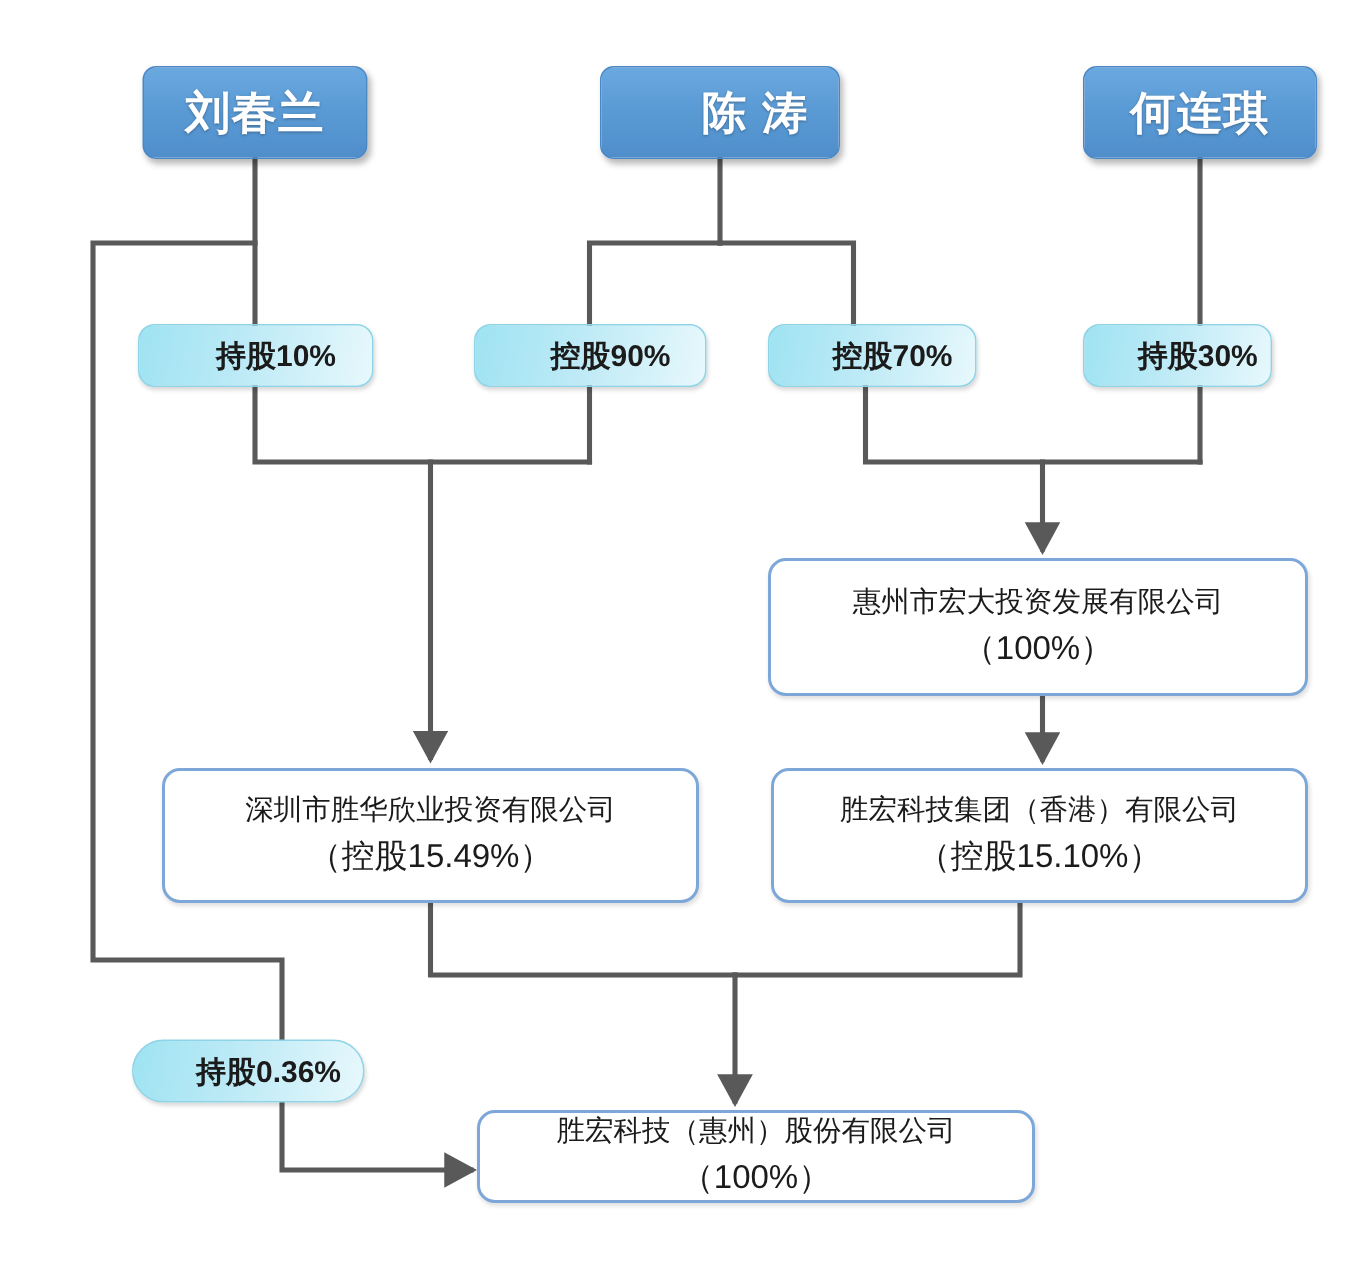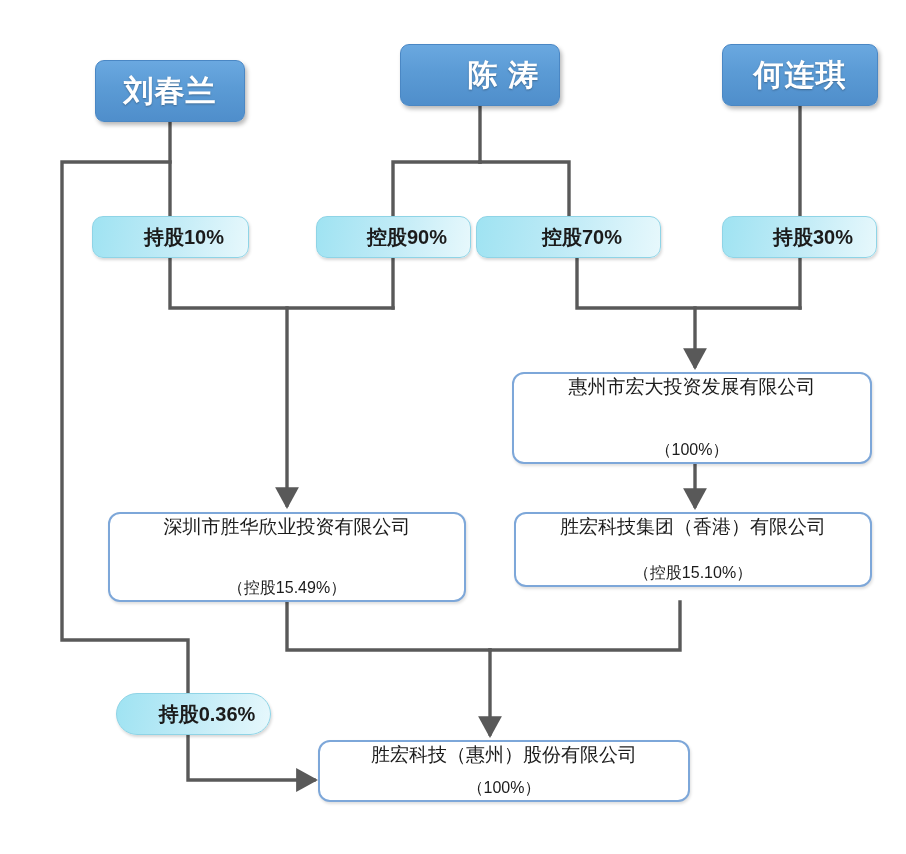--- a/index.html
+++ b/index.html
@@ -52,23 +52,22 @@
   .company{
     border-radius:12px;
     background:#ffffff;
     border:2px solid #7da7d9;
     box-shadow:1px 2px 3px rgba(0,0,0,0.13);
     color:#1b1b1b;
     font-size:19px;
     line-height:1.42;
     flex-direction:column;
     font-weight:500;
-    justify-content:space-between;
   }
-  .company .line2{font-size:16px;}
+  .company .line2{font-size:22px;}
 </style>
 </head>
 <body>
 
 <div id="canvas">
 
   <svg class="connectors" viewBox="0 0 906 854" xmlns="http://www.w3.org/2000/svg">
     <defs>
       <marker id="arrow" viewBox="0 0 12 12" refX="9" refY="6" markerWidth="7" markerHeight="7" orient="auto-start-reverse">
         <path d="M 0 0 L 11 6 L 0 12 z" fill="#595959"></path>
@@ -96,47 +95,47 @@
       <path d="M 695 464 L 695 506" marker-end="url(#arrow)"></path>
 
       <path d="M 287 602 L 287 650 L 490 650"></path>
       <path d="M 680 602 L 680 650 L 490 650"></path>
       <path d="M 490 650 L 490 734" marker-end="url(#arrow)"></path>
 
       <path d="M 188 735 L 188 780 L 314 780" marker-end="url(#arrow)"></path>
     </g>
   </svg>
 
-  <div class="node person" style="left:95px;  top:60px;  width:150px; height:62px;text-align:right;">刘春兰</div>
+  <div class="node person" style="left:95px;  top:44px;  width:150px; height:62px;text-align:right;">刘春兰</div>
 
   <div class="node person" style="left:400px; top:44px;  width:160px; height:62px;padding-left:47px;">陈  涛</div>
 
   <div class="node person" style="left:722px; top:44px;  width:156px; height:62px;">何连琪</div>
 
   <div class="node pct" style="left:92px;  top:216px; width:157px; height:42px;">持股10%</div>
 
   <div class="node pct" style="left:316px; top:216px; width:155px; height:42px;">控股90%</div>
 
-  <div class="node pct" style="left:476px; top:216px; width:185px; height:42px;">控股70%</div>
+  <div class="node pct" style="left:512px; top:216px; width:139px; height:42px;">控股70%</div>
 
-  <div class="node pct" style="left:722px; top:216px; width:155px; height:42px;">持股30%</div>
+  <div class="node pct" style="left:722px; top:216px; width:126px; height:42px;">持股30%</div>
 
-  <div class="node pct" style="left:116px; top:693px; width:155px; height:42px;border-radius:21px;">持股0.36%</div>
+  <div class="node pct" style="left:88px; top:693px; width:155px; height:42px;border-radius:21px;">持股0.36%</div>
 
   <div class="node company" style="left:512px; top:372px; width:360px; height:92px;">
     <span class="line1">惠州市宏大投资发展有限公司</span>
     <span class="line2">（100%）</span>
   </div>
 
   <div class="node company" style="left:108px; top:512px; width:358px; height:90px;">
     <span class="line1">深圳市胜华欣业投资有限公司</span>
     <span class="line2">（控股15.49%）</span>
   </div>
 
-  <div class="node company" style="left:514px; top:512px; width:358px; height:75px;">
+  <div class="node company" style="left:514px; top:512px; width:358px; height:90px;">
     <span class="line1">胜宏科技集团（香港）有限公司</span>
     <span class="line2">（控股15.10%）</span>
   </div>
 
   <div class="node company" style="left:318px; top:740px; width:372px; height:62px;">
     <span class="line1">胜宏科技（惠州）股份有限公司</span>
     <span class="line2">（100%）</span>
   </div>
 
 </div>

